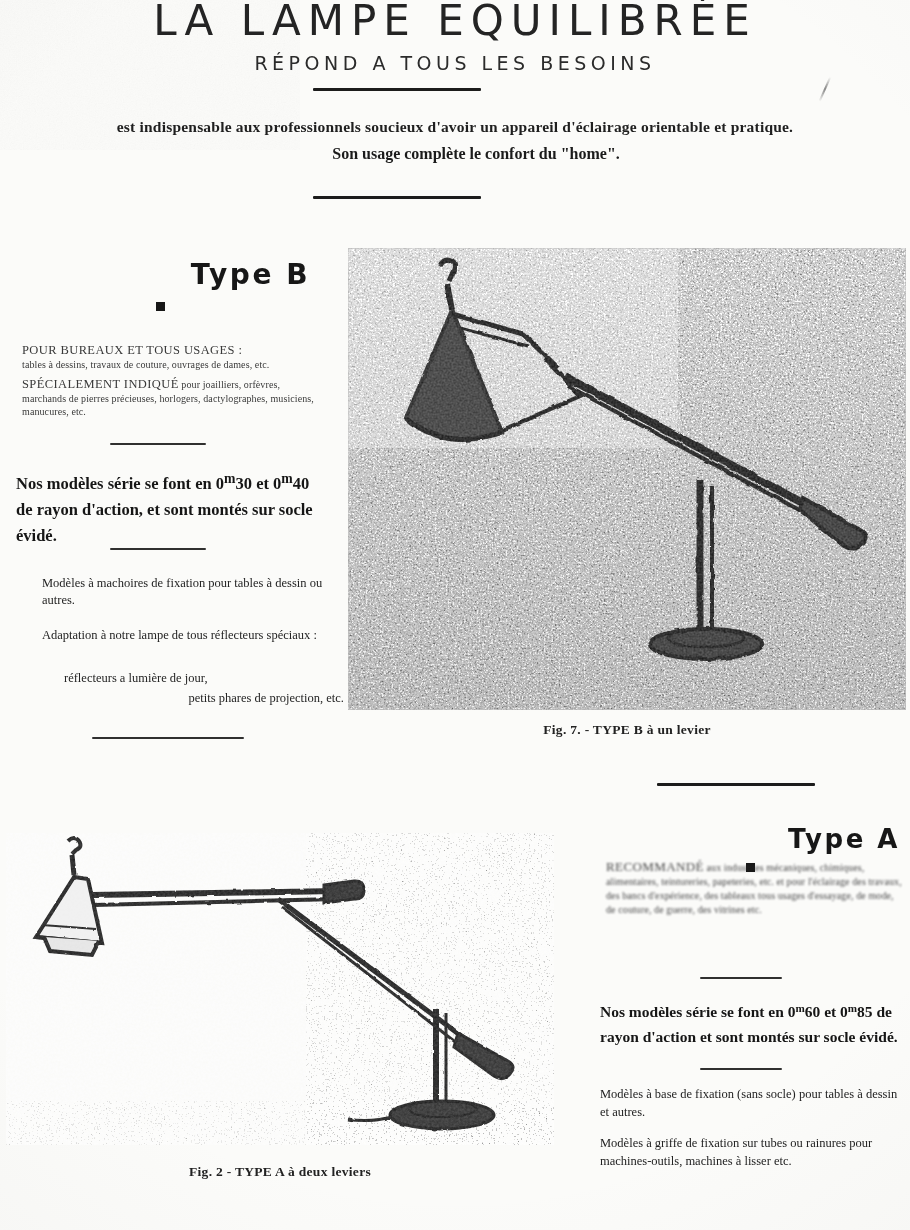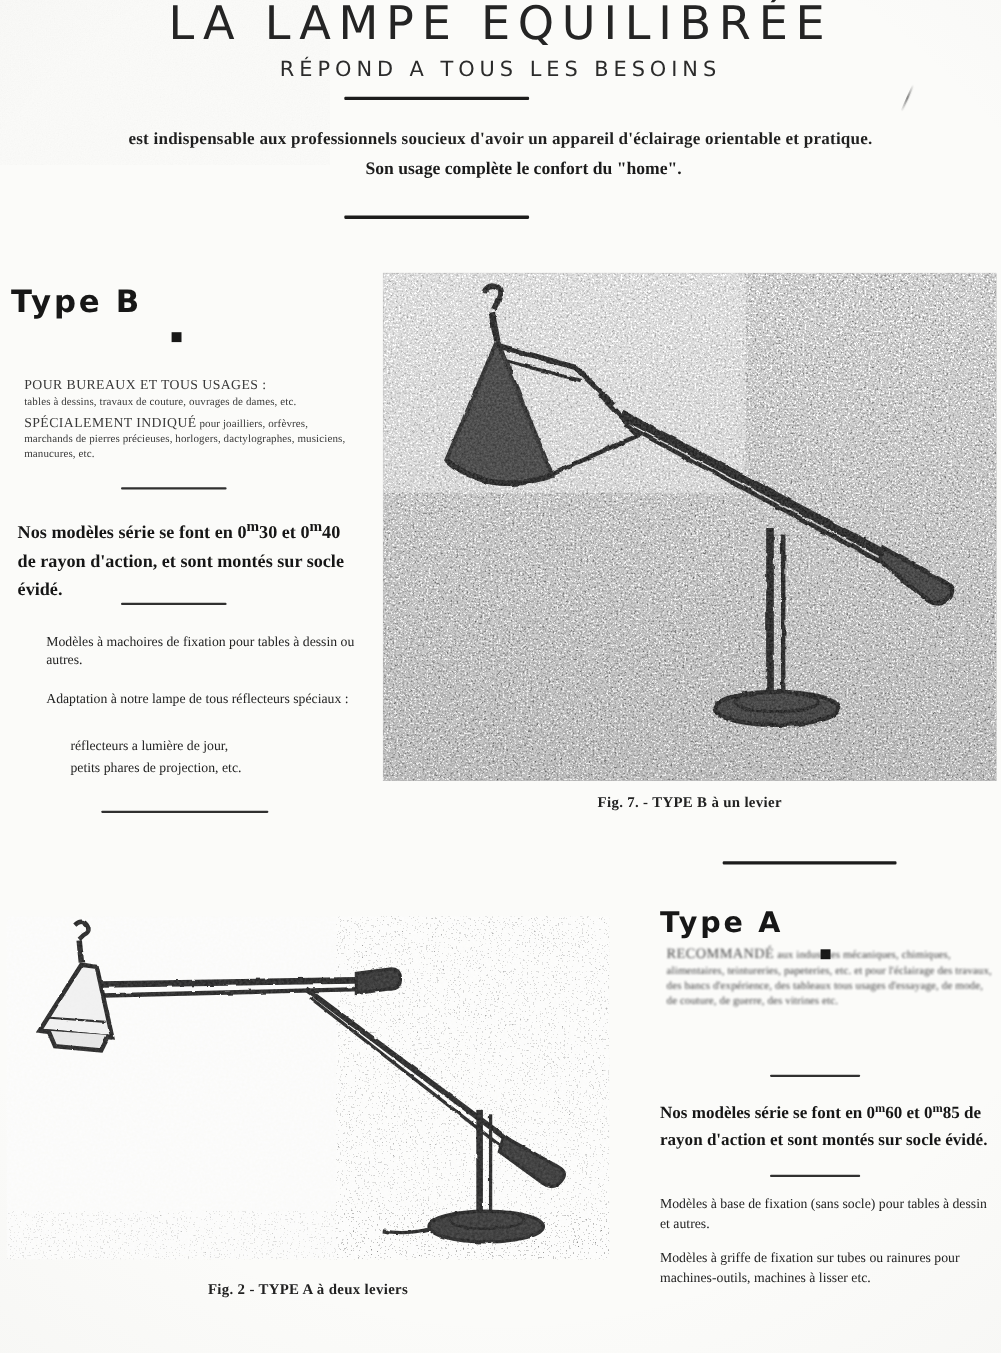--- a/index.html
+++ b/index.html
@@ -91,21 +91,21 @@
   }
 
   
   .type-head {
     position: absolute;
     font-family: "DejaVu Sans", sans-serif;
     font-weight: 700;
     font-size: 28px;
     letter-spacing: 2.5px;
     color: #171717;
-    text-align: left;
+    text-align: right;
   }
   .type-square {
     position: absolute;
     width: 9px; height: 9px;
     background: #171717;
   }
 
   
   .col-text {
     position: absolute;
@@ -244,21 +244,21 @@
     <span>Modèles à machoires de fixation pour tables à dessin ou autres.</span>
   </div>
 
   <div class="col-text small-para" style="left:18px; top:627px; width:300px;">
     <span>Adaptation à notre lampe de tous réflecteurs spéciaux :</span>
   </div>
 
   <div class="col-text small-para" style="left:40px; top:670px; width:280px;">
     <span>réflecteurs a lumière de jour,</span>
   </div>
-  <div class="col-text small-para" style="left:40px; top:690px; width:280px;">
+  <div class="col-text small-para" style="left:40px; top:690px; width:280px;text-align:right;">
     <span>petits phares de projection, etc.</span>
   </div>
 
   <div class="rule thin" style="left:92px; top:737px; width:152px;"></div>
 
   <div class="figure-box" style="left:348px; top:248px; width:558px; height:462px;">
     <svg width="558" height="462" viewBox="0 0 558 462" xmlns="http://www.w3.org/2000/svg">
       <defs>
         <filter id="halftone1" x="0" y="0" width="100%" height="100%">
           <feTurbulence type="fractalNoise" baseFrequency="0.55" numOctaves="4" seed="3" result="n"></feTurbulence>

